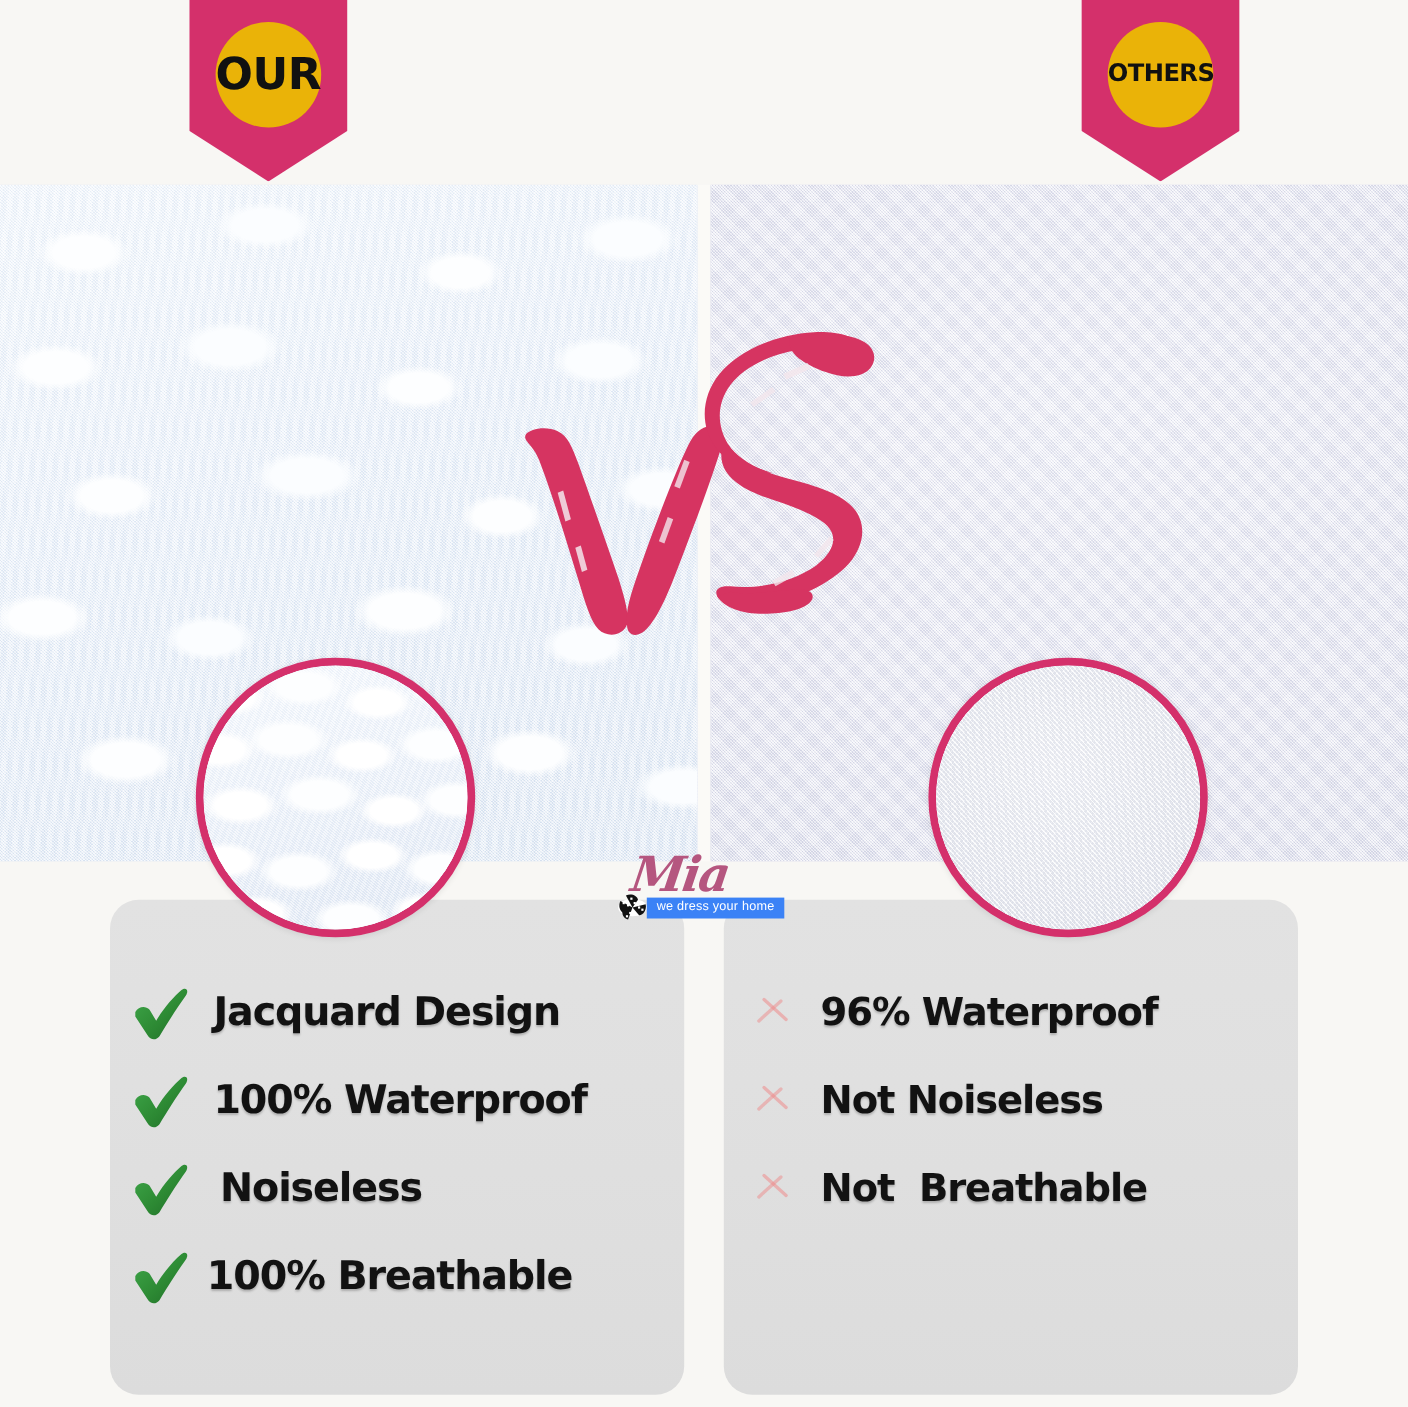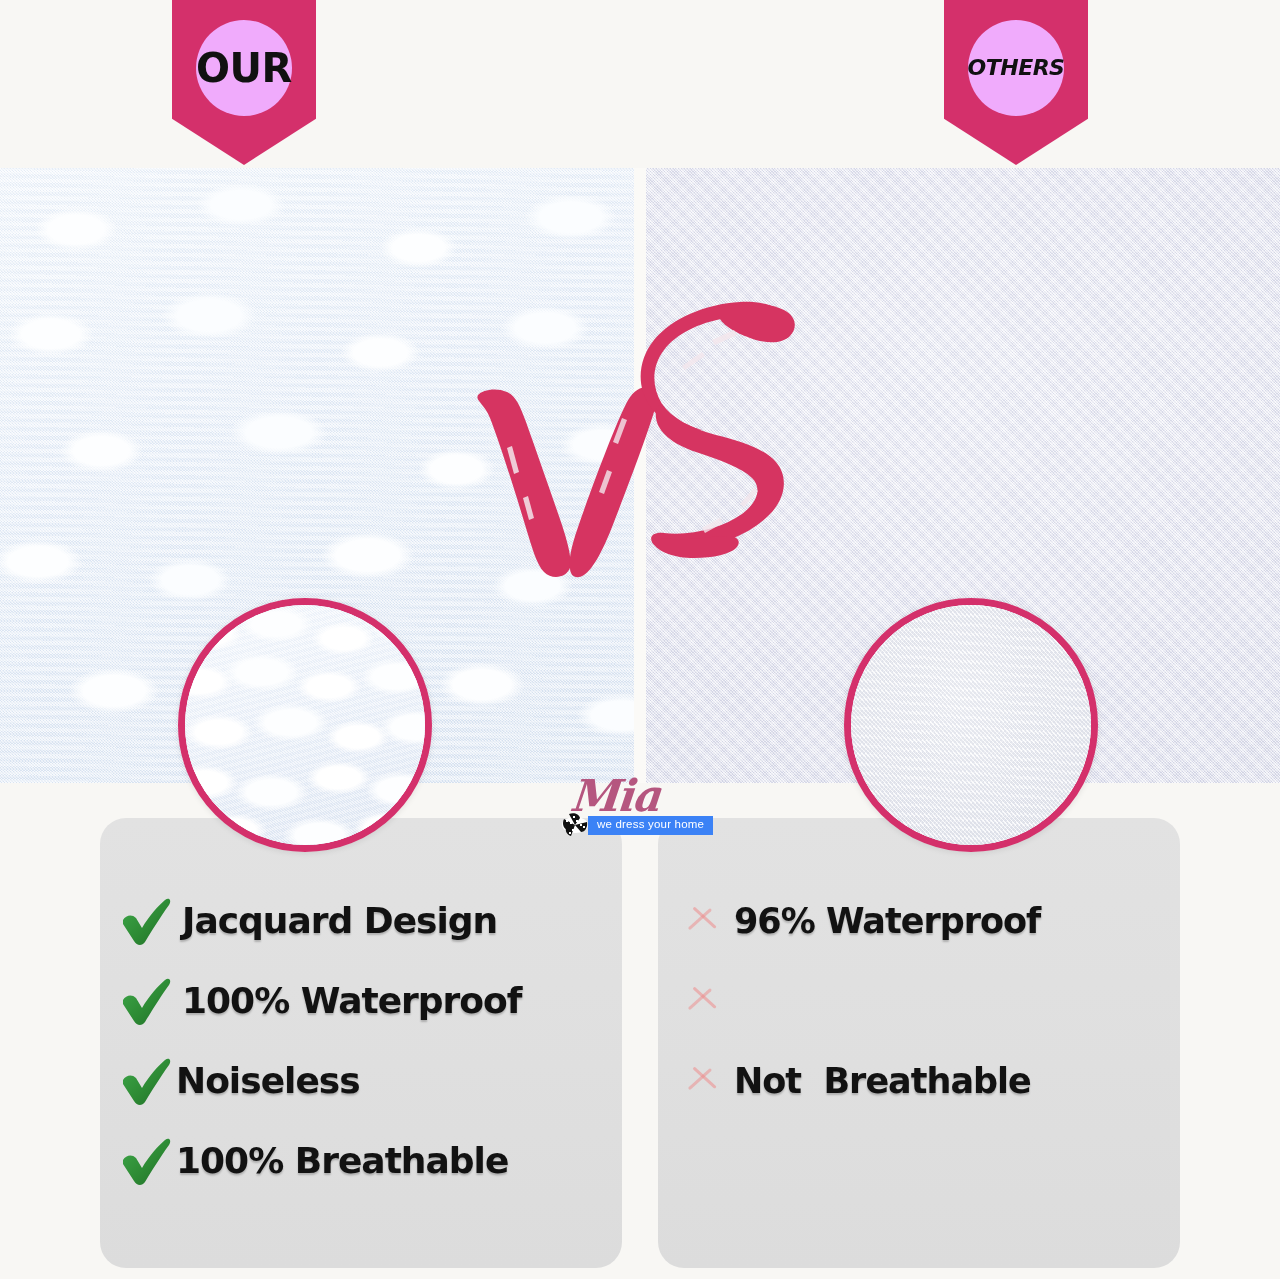--- a/index.html
+++ b/index.html
@@ -26,28 +26,28 @@
     width:144px;
     height:165px;
     z-index:30;
     -webkit-clip-path: polygon(0 0, 100% 0, 100% 72%, 50% 100%, 0 72%);
     clip-path: polygon(0 0, 100% 0, 100% 72%, 50% 100%, 0 72%);
     display:flex;
     align-items:flex-start;
     justify-content:center;
   }
   .ribbon.our    { left:172px; }
-  .ribbon.others { left:944px;font-style:italic; }
+  .ribbon.others { left:983px; }
 
   .ribbon-disc {
     width:96px; height:96px;
     margin-top:20px;
     border-radius:50%;
-    background:#f0abfc;
-    display:flex; align-items:center; justify-content:center;
+    background:#eab308;
+    display:flex; align-items:center; justify-content:flex-start;
   }
   .ribbon-label {
     font-family:"DejaVu Sans", sans-serif;
     font-weight:bold;
     color:#111111;
     letter-spacing:-0.5px;
     line-height:1;
   }
   .ribbon.our  .ribbon-label { font-size:40px; }
   .ribbon.others .ribbon-label { font-size:22px; }
@@ -218,38 +218,38 @@
     border-radius:26px;
     padding:76px 18px 24px 18px;
     display:flex;
     flex-direction:column;
     justify-content:flex-start;
     gap:26px;
   }
   .feature-row {
     display:flex;
     align-items:center;
-    gap:4px;
+    gap:16px;
     height:54px;
   }
   .feature-icon { flex:0 0 auto; width:54px; height:50px; display:flex; align-items:center; justify-content:center; }
   .feature-icon svg { width:100%; height:100%; overflow:visible; }
   .feature-text {
     font-family:"DejaVu Sans", sans-serif;
     font-weight:bold;
     font-size:36px;
     color:#121212;
     line-height:1;
     white-space:pre;
     text-shadow:0 2px 2px rgba(0,0,0,.22);
     letter-spacing:-1px;
   }
   .card.pros .feature-row:nth-child(1) .feature-text,
   .card.pros .feature-row:nth-child(2) .feature-text { margin-left:6px; }
-  .card.pros .feature-row:nth-child(3) .feature-text { margin-left:0; }
+  .card.pros .feature-row:nth-child(3) .feature-text { margin-left:12px; }
   .card.cons .feature-text { font-size:35px; }
 </style>
 </head>
 <body>
 
 <div id="stage">
 
   <div class="ribbon our" style="background:#d4306b;">
     <div class="ribbon-disc">
       <span class="ribbon-label">OUR</span>
@@ -429,20 +429,21 @@
         <span class="feature-icon">
           <svg viewBox="0 0 54 50" xmlns="http://www.w3.org/2000/svg">
             <g transform="translate(27,25)">
               <rect x="-19" y="-6.5" width="38" height="13" rx="2.5" transform="rotate(42)" fill="url(#gx1)"></rect>
               <rect x="-19" y="-6.5" width="38" height="13" rx="2.5" transform="rotate(-42)" fill="url(#gx1)"></rect>
               <rect x="-16" y="-5" width="30" height="3" rx="1.5" transform="rotate(42)" fill="#ee8a8a" opacity=".55"></rect>
               <rect x="-16" y="-5" width="30" height="3" rx="1.5" transform="rotate(-42)" fill="#ee8a8a" opacity=".5"></rect>
             </g>
           </svg>
         </span>
+        <span class="feature-text">Not Noiseless</span>
       </div>
 
       <div class="feature-row">
         <span class="feature-icon">
           <svg viewBox="0 0 54 50" xmlns="http://www.w3.org/2000/svg">
             <g transform="translate(27,25)">
               <rect x="-19" y="-6.5" width="38" height="13" rx="2.5" transform="rotate(42)" fill="url(#gx1)"></rect>
               <rect x="-19" y="-6.5" width="38" height="13" rx="2.5" transform="rotate(-42)" fill="url(#gx1)"></rect>
               <rect x="-16" y="-5" width="30" height="3" rx="1.5" transform="rotate(42)" fill="#ee8a8a" opacity=".55"></rect>
               <rect x="-16" y="-5" width="30" height="3" rx="1.5" transform="rotate(-42)" fill="#ee8a8a" opacity=".5"></rect>

